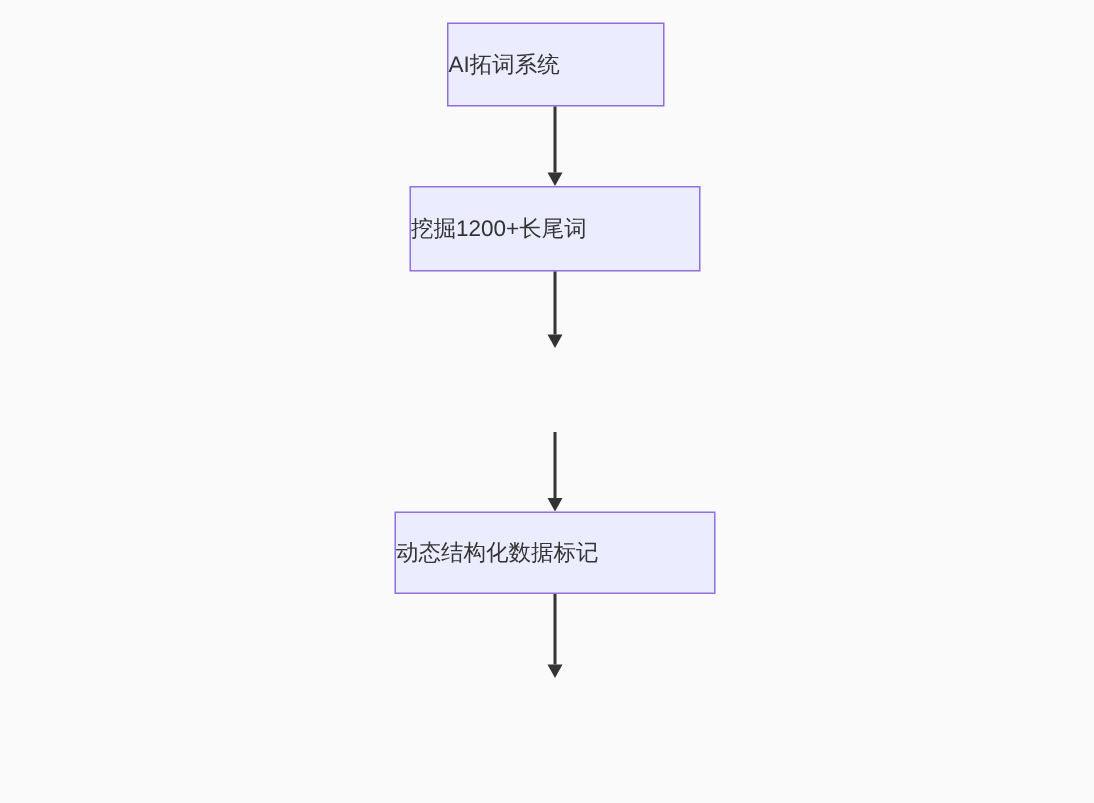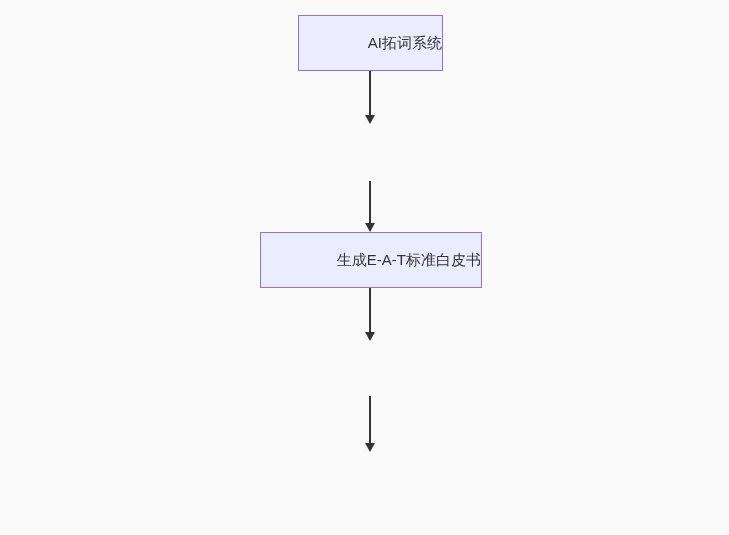--- a/index.html
+++ b/index.html
@@ -18,21 +18,21 @@
   }
   .flow-node {
     position: absolute;
     box-sizing: border-box;
     background: var(--node-fill, #ECECFF);
     border: 1.5px solid var(--node-border, #9370DB);
     color: var(--text-color, #333333);
     font-size: 15px;
     display: flex;
     align-items: center;
-    justify-content: flex-end;
+    justify-content: flex-start;
     text-align: center;
     white-space: nowrap;
   }
   
   .n1 { left: 298px; top: 15px;  width: 145px; height: 56px; }
   .n2 { left: 273px; top: 124px; width: 194px; height: 57px; }
   .n3 { left: 260px; top: 232px; width: 222px; height: 56px; }
   .n4 { left: 263px; top: 341px; width: 214px; height: 55px; }
   .n5 { left: 254px; top: 452px; width: 221px; height: 56px; }
 
@@ -69,35 +69,38 @@
 
   <div class="flow-node n1">
     <span>AI拓词系统</span>
   </div>
 
   <div class="arrow a1">
     <div class="arrow-line"></div>
     <div class="arrow-head"></div>
   </div>
 
+  <div class="flow-node n2">
+    <span>挖掘1200+长尾词</span>
+  </div>
 
   <div class="arrow a2">
     <div class="arrow-line"></div>
     <div class="arrow-head"></div>
   </div>
 
-  <div class="flow-node n3">
-    <span>生成E-A-T标准白皮书</span>
-  </div>
 
   <div class="arrow a3">
     <div class="arrow-line"></div>
     <div class="arrow-head"></div>
   </div>
 
+  <div class="flow-node n4">
+    <span>动态结构化数据标记</span>
+  </div>
 
   <div class="arrow a4">
     <div class="arrow-line"></div>
     <div class="arrow-head"></div>
   </div>
 
 
 </div>
 
 </body></html>

